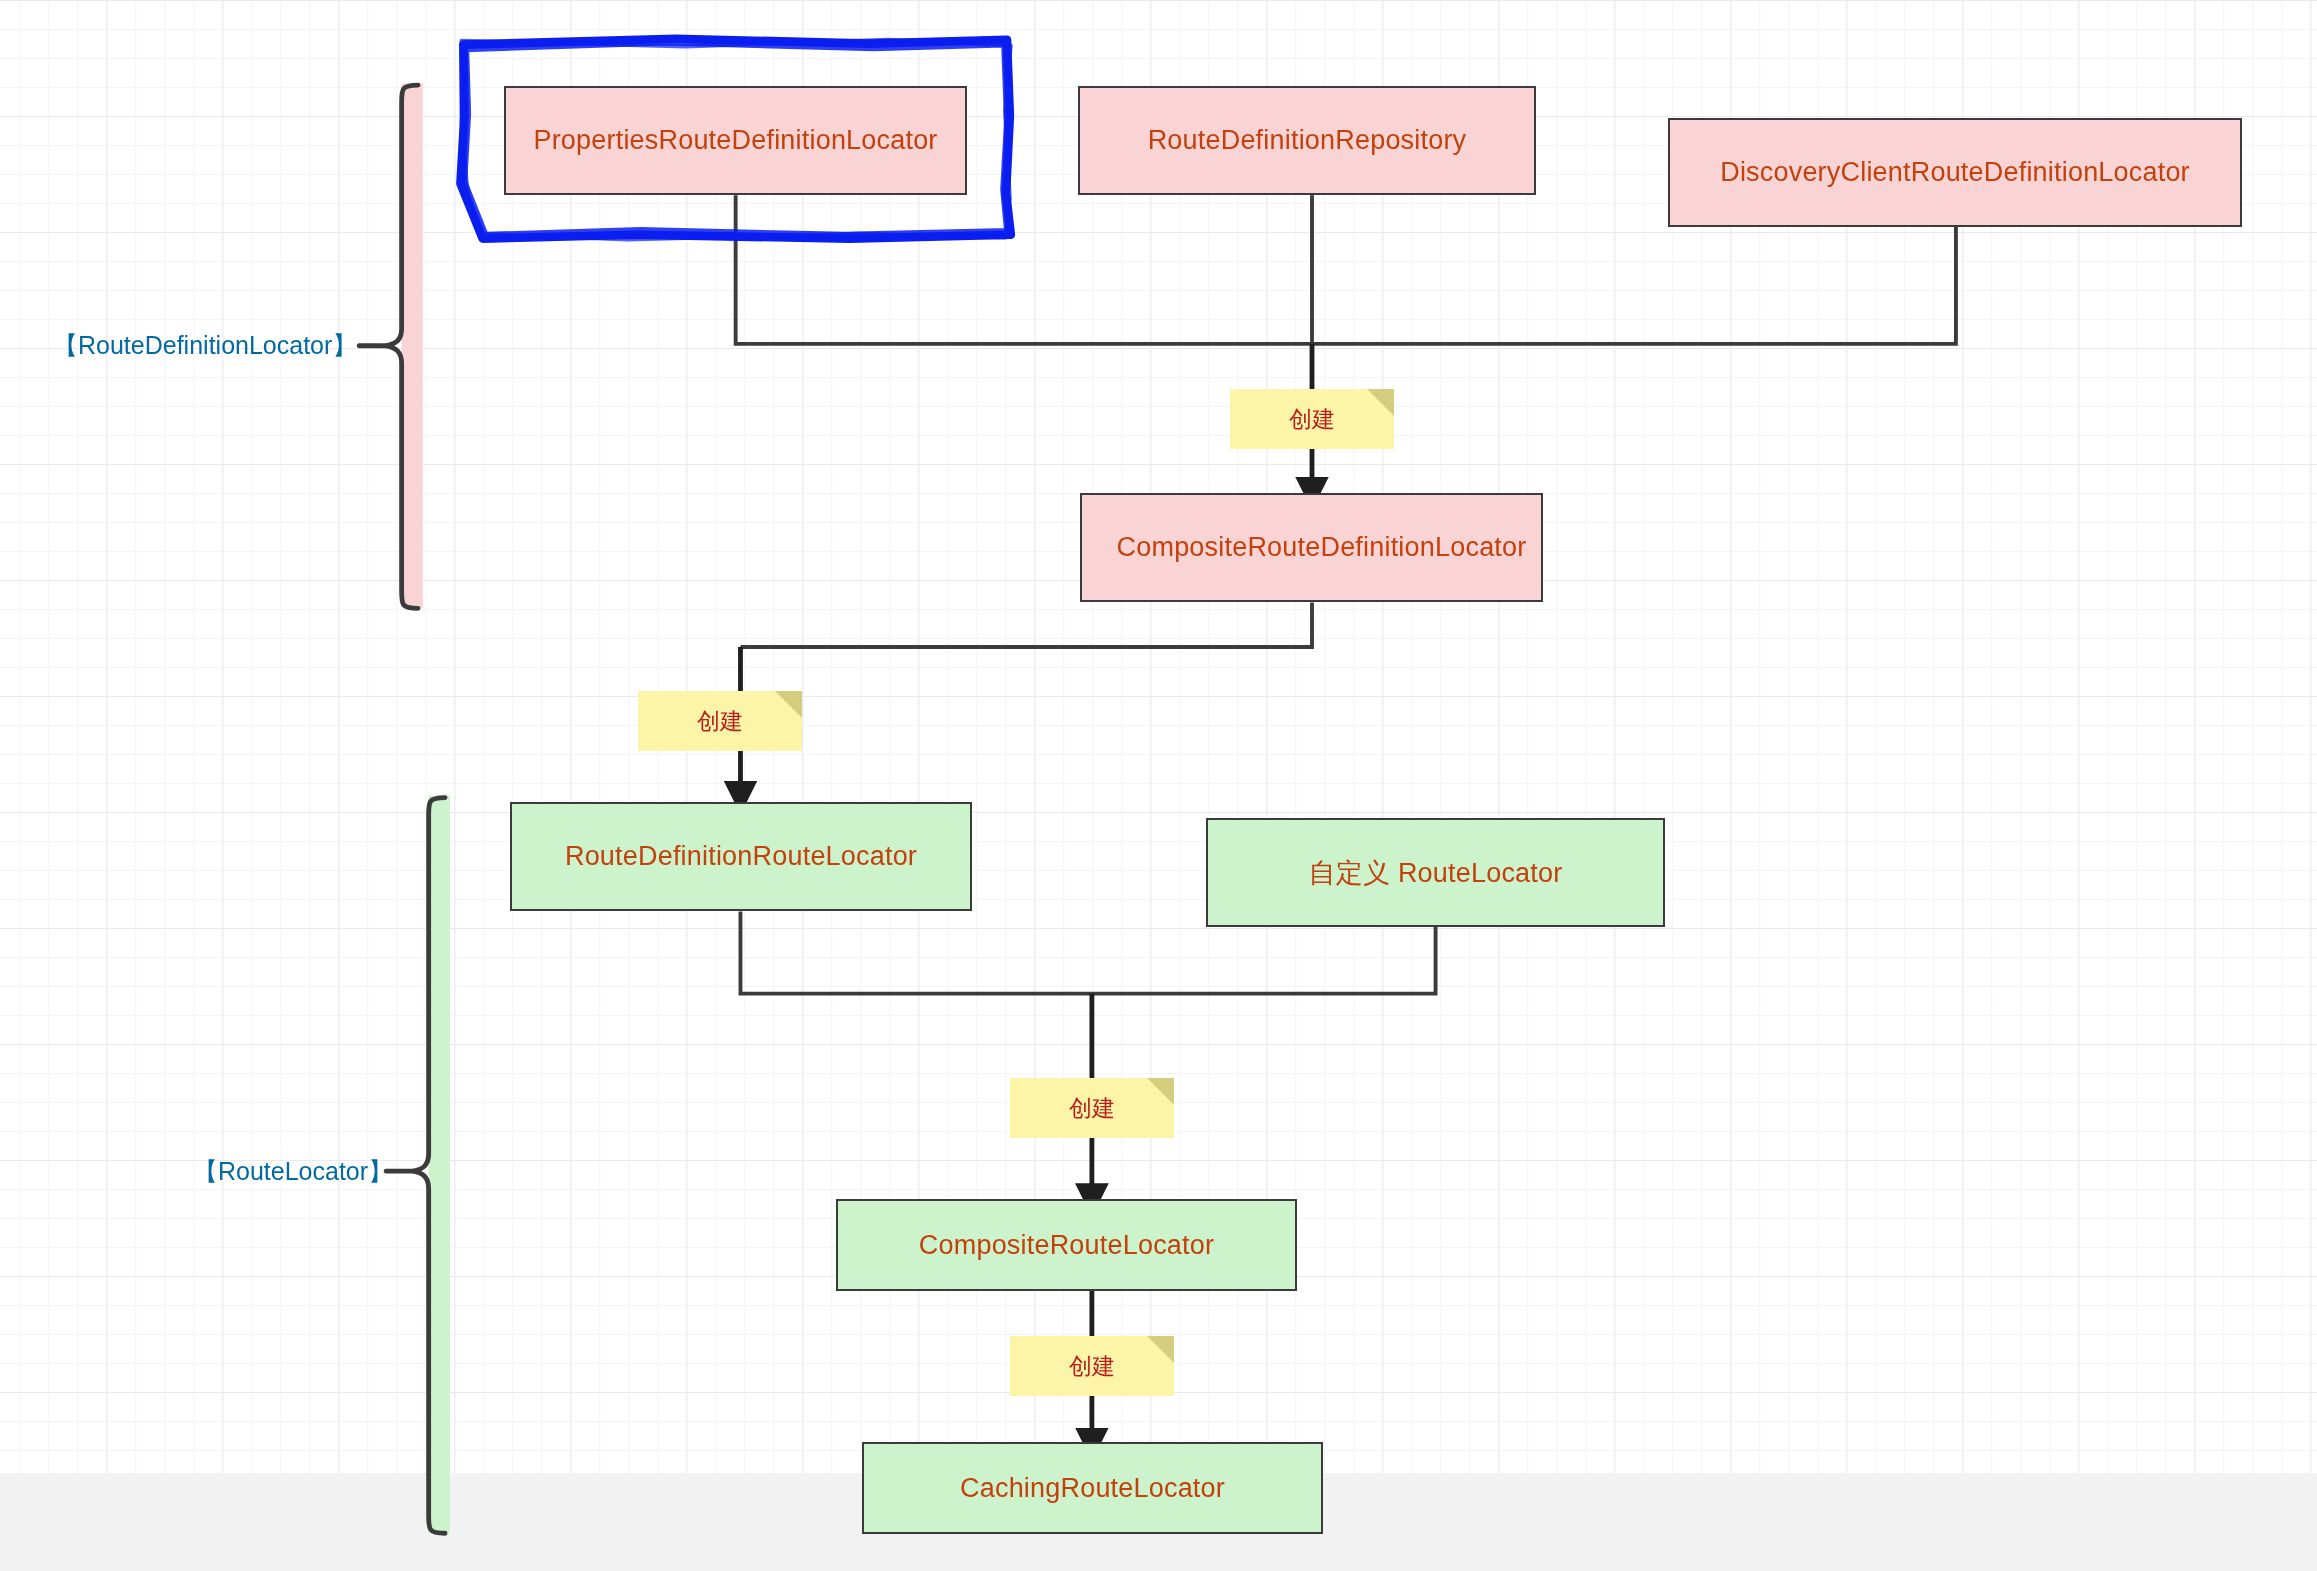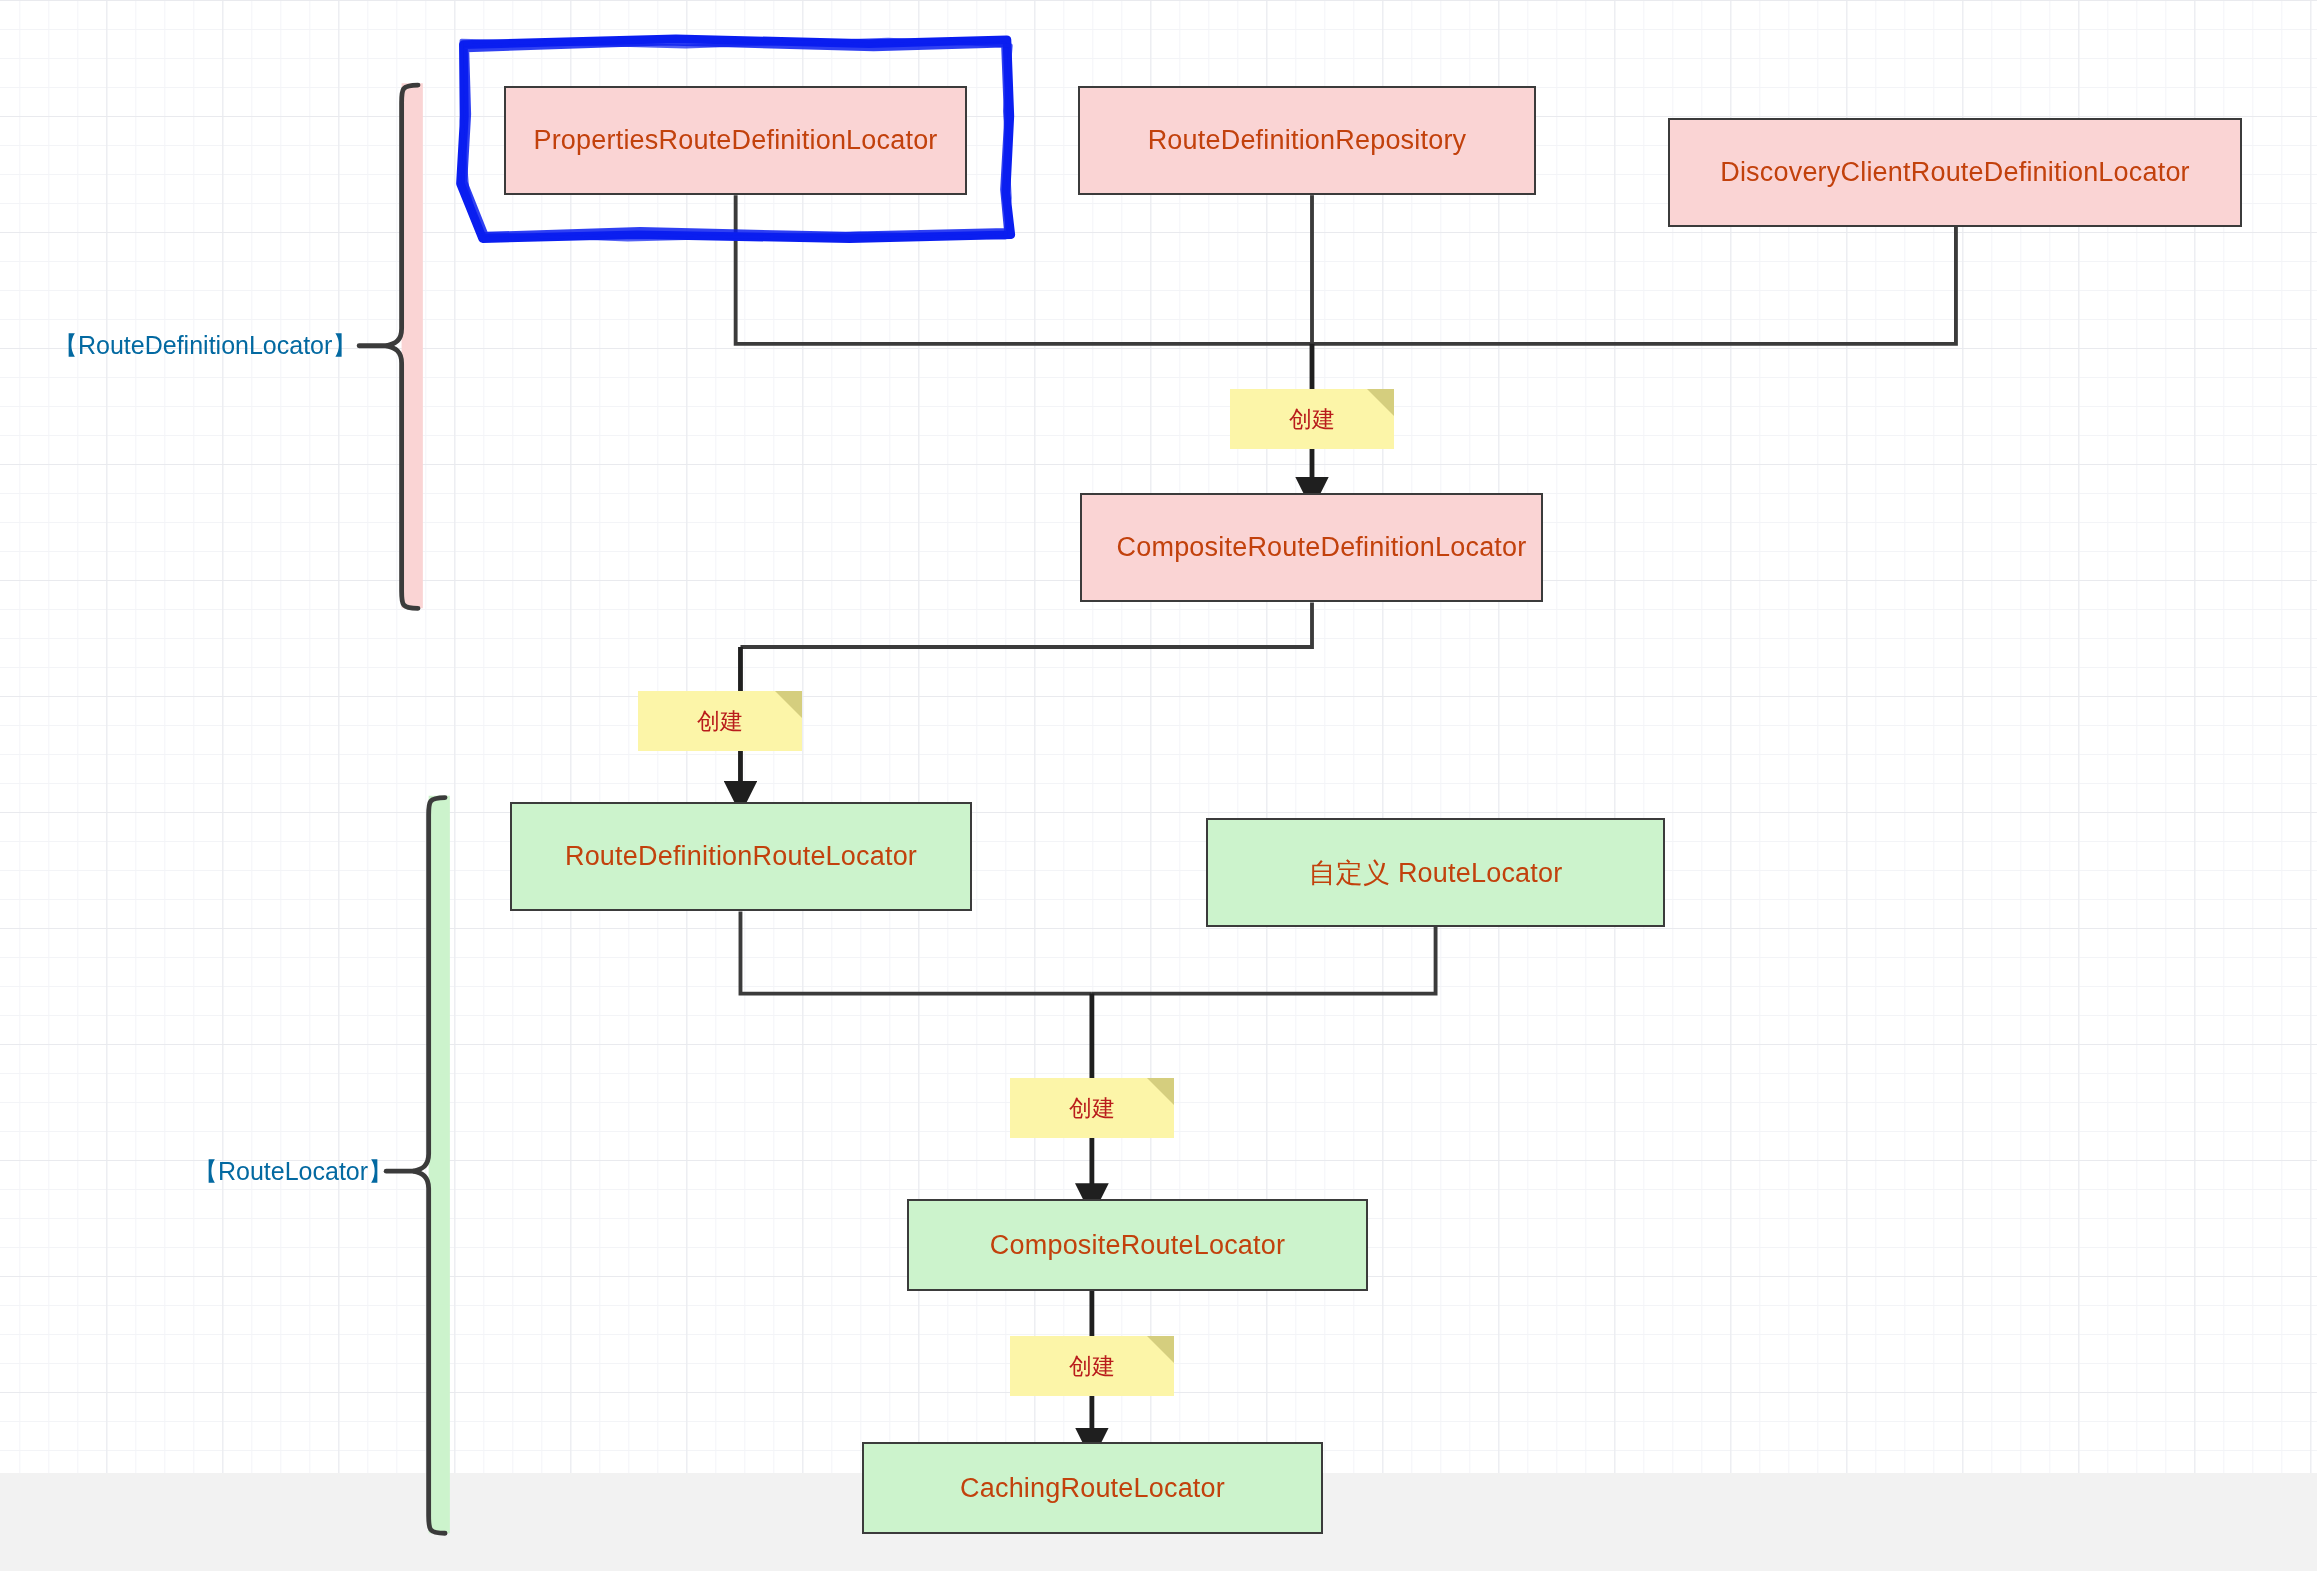--- a/index.html
+++ b/index.html
@@ -147,21 +147,21 @@
   </div>
 
   <div class="node green" style="left:510px;top:802px;width:462px;height:109px;">
     <span>RouteDefinitionRouteLocator</span>
   </div>
 
   <div class="node green" style="left:1206px;top:818px;width:459px;height:109px;">
     <span>自定义 RouteLocator</span>
   </div>
 
-  <div class="node green" style="left:907px;top:1199px;width:461px;height:92px;">
+  <div class="node green" style="left:836px;top:1199px;width:461px;height:92px;">
     <span>CompositeRouteLocator</span>
   </div>
 
   <div class="node green" style="left:862px;top:1442px;width:461px;height:92px;">
     <span>CachingRouteLocator</span>
   </div>
 
   <div class="note" style="left:1230px;top:389px;width:164px;height:60px;">
     <span>创建</span>
     <span class="fold"></span>

